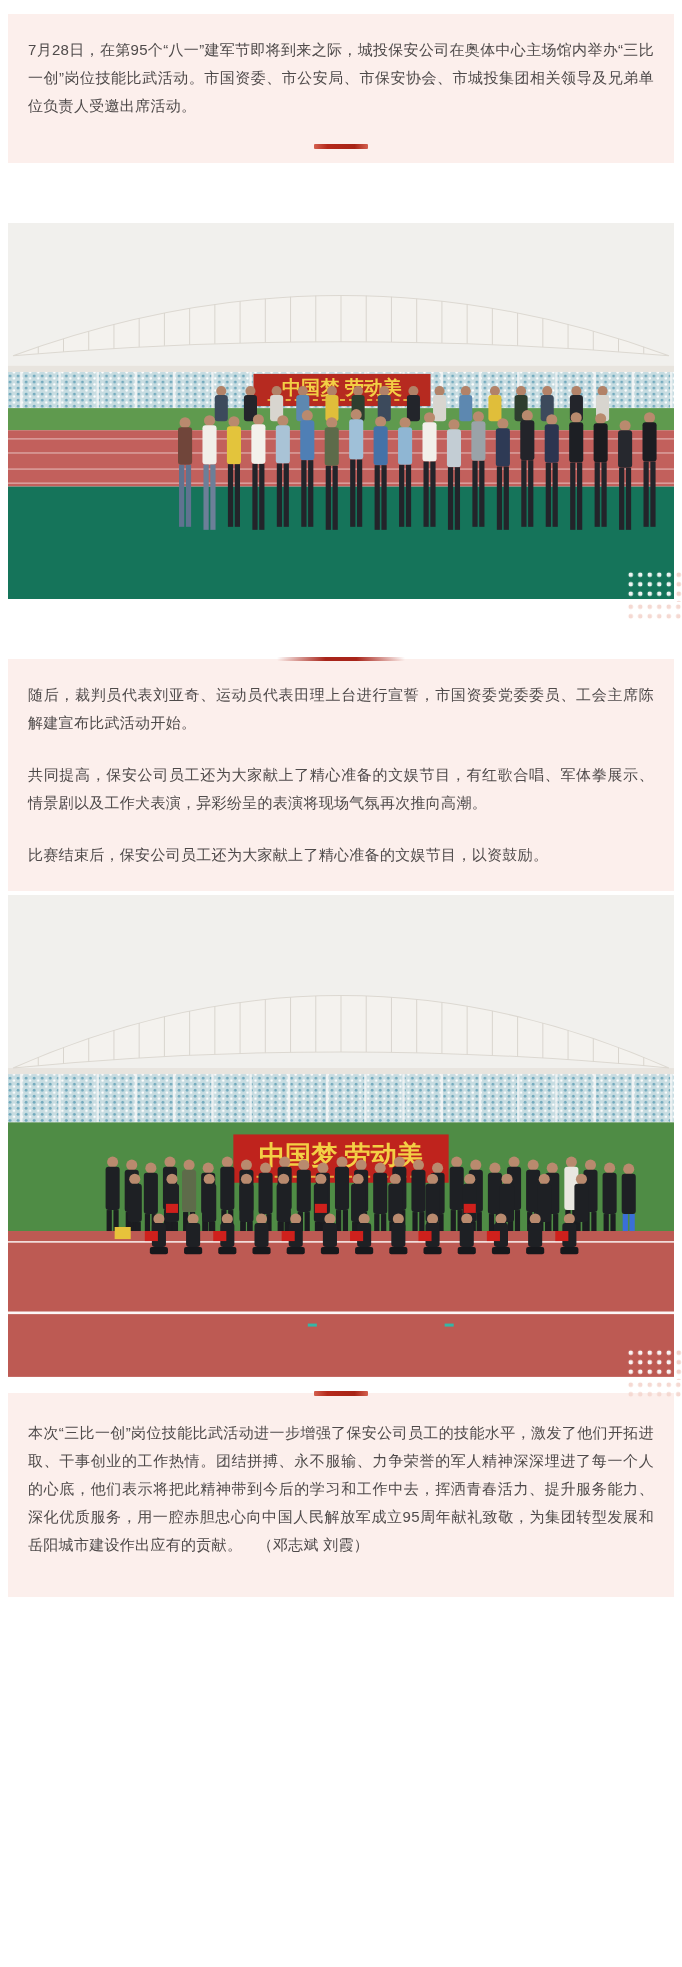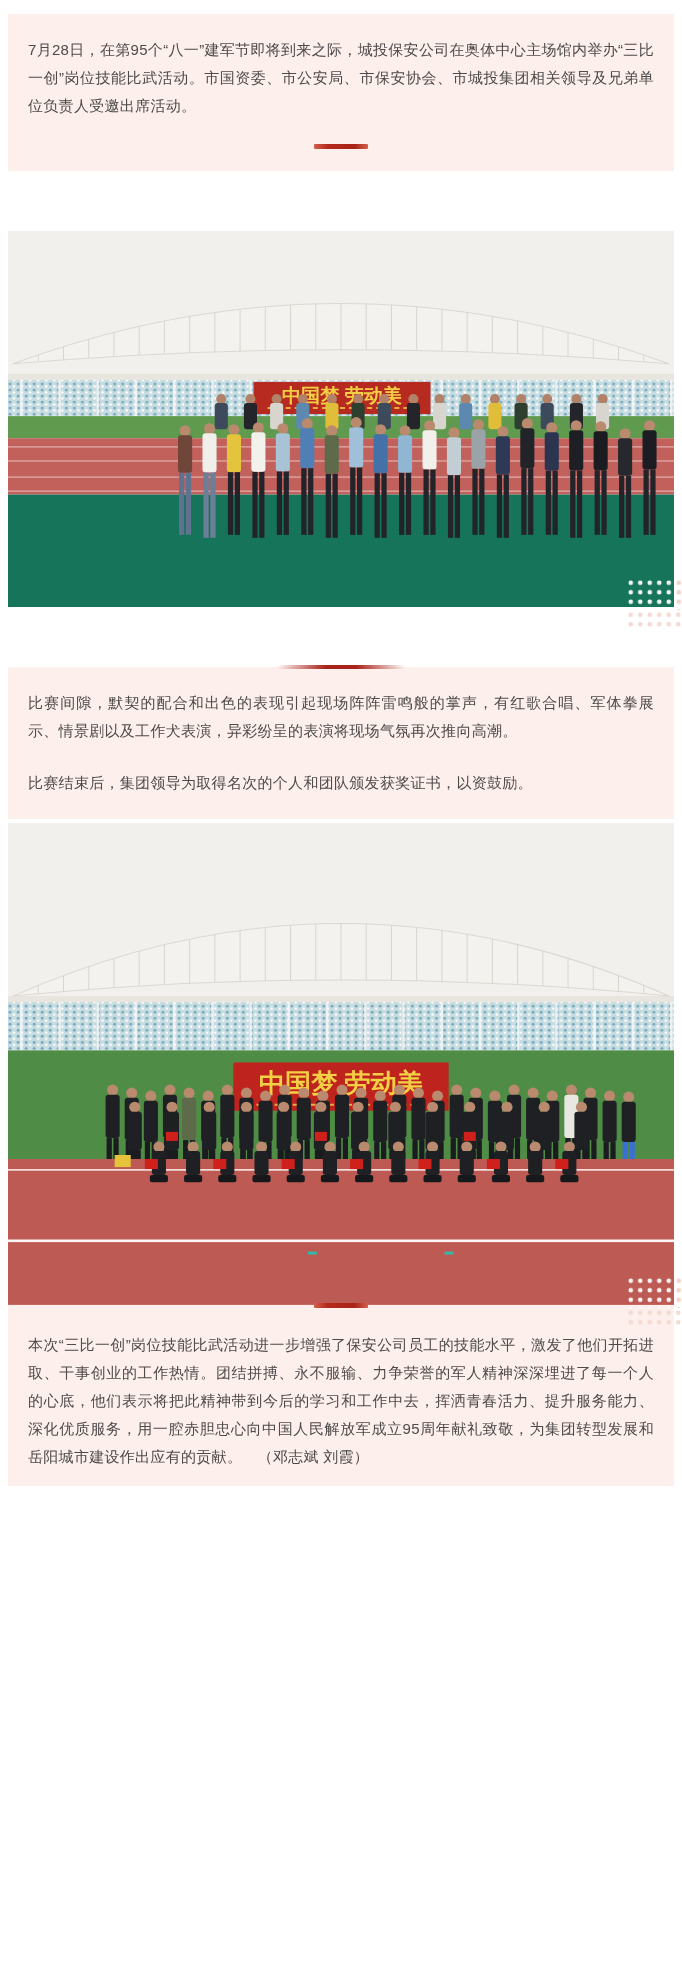--- a/index.html
+++ b/index.html
@@ -14,38 +14,38 @@
     padding:22px 20px;
     color:#4e4a4a;
     font-size:15px;
     line-height:28px;
     text-align:justify;
     position:relative;
     letter-spacing:.3px;
   }
   .block p{margin:0 0 24px;}
   .block p:last-child{margin-bottom:0;}
-  #intro-block{margin-top:14px;padding-bottom:22px;}
+  #intro-block{margin-top:14px;padding-bottom:14px;}
   .divider{
     width:54px;height:5px;margin:0 auto;
     background:linear-gradient(90deg,#d4604f 0%,#b5291b 25%,#a82416 75%,#d4604f 100%);
     border-radius:1px;
   }
   #intro-block .divider{margin-top:15px;}
   .divider.abs-top{position:absolute;top:-2px;left:50%;transform:translateX(-50%);margin:0;}
   .divider.wide{
     width:128px;height:4px;
     background:linear-gradient(90deg,rgba(180,40,26,0) 0%,#a8241a 38%,#a8241a 62%,rgba(180,40,26,0) 100%);
   }
   .photo{position:relative;margin:0 8px;}
   .photo svg{display:block;width:100%;height:auto;}
   #photo-1{margin-top:60px;}
   #body-block{margin-top:60px;}
   #photo-2{margin-top:4px;}
-  #closing-block{margin-bottom:33px;padding-top:26px;padding-bottom:15px;}
+  #closing-block{margin-top:16px;margin-bottom:33px;padding-top:26px;padding-bottom:38px;}
   .dots{position:absolute;pointer-events:none;z-index:3;}
   .dots-white{
     right:0;bottom:-3px;width:48px;height:32px;
     background-image:radial-gradient(circle,rgba(255,255,255,.93) 2px,rgba(255,255,255,0) 2.6px);
     background-size:9.5px 9.5px;
   }
   .dots-side{
     right:-12px;bottom:-3px;width:12px;height:32px;
     background-image:radial-gradient(circle,#f3d3cc 2px,rgba(243,211,204,0) 2.6px);
     background-size:9.5px 9.5px;
@@ -243,22 +243,23 @@
         <rect x="631.7" y="237.1" width="5.2" height="64.9" fill="#23242a"></rect>
         <rect x="638.5" y="237.1" width="5.2" height="64.9" fill="#23242a"></rect>
       </svg>
     <div class="dots dots-white"></div>
     <div class="dots dots-side"></div>
     <div class="dots dots-below"></div>
   </figure>
 
   <section class="block" id="body-block">
     <div class="divider wide abs-top"></div>
-    <p>比赛间隙，默契的配合和出色的表现引起现场阵阵雷鸣般的掌声，有红歌合唱、军体拳展示、情景剧以及工作犬表演，异彩纷呈的表演将现场气氛再次推向高潮。</p>
-    <p>比赛结束后，集团领导为取得名次的个人和团队颁发获奖证书，以资鼓励。</p>
+    <p>随后，裁判员代表刘亚奇、运动员代表田理上台进行宣誓，市国资委党委委员、工会主席陈解建宣布比武活动开始。</p>
+    <p>共同提高，保安公司员工还为大家献上了精心准备的文娱节目，有红歌合唱、军体拳展示、情景剧以及工作犬表演，异彩纷呈的表演将现场气氛再次推向高潮。</p>
+    <p>比赛结束后，保安公司员工还为大家献上了精心准备的文娱节目，以资鼓励。</p>
   </section>
 
   <figure class="photo" id="photo-2">
     <svg id="svg-photo-2" viewBox="0 0 662 479">
         <rect x="0" y="0" width="662" height="240" fill="#f1f0ed"></rect>
         <defs>
           <pattern id="seats2" width="8" height="6" patternUnits="userSpaceOnUse">
             <rect x="0" y="0" width="8" height="6" fill="#c7dce1"></rect>
             <circle cx="2" cy="2" r="1.4" fill="#6fa8bc"></circle>
             <circle cx="6" cy="4.5" r="1.2" fill="#ffffff"></circle>

